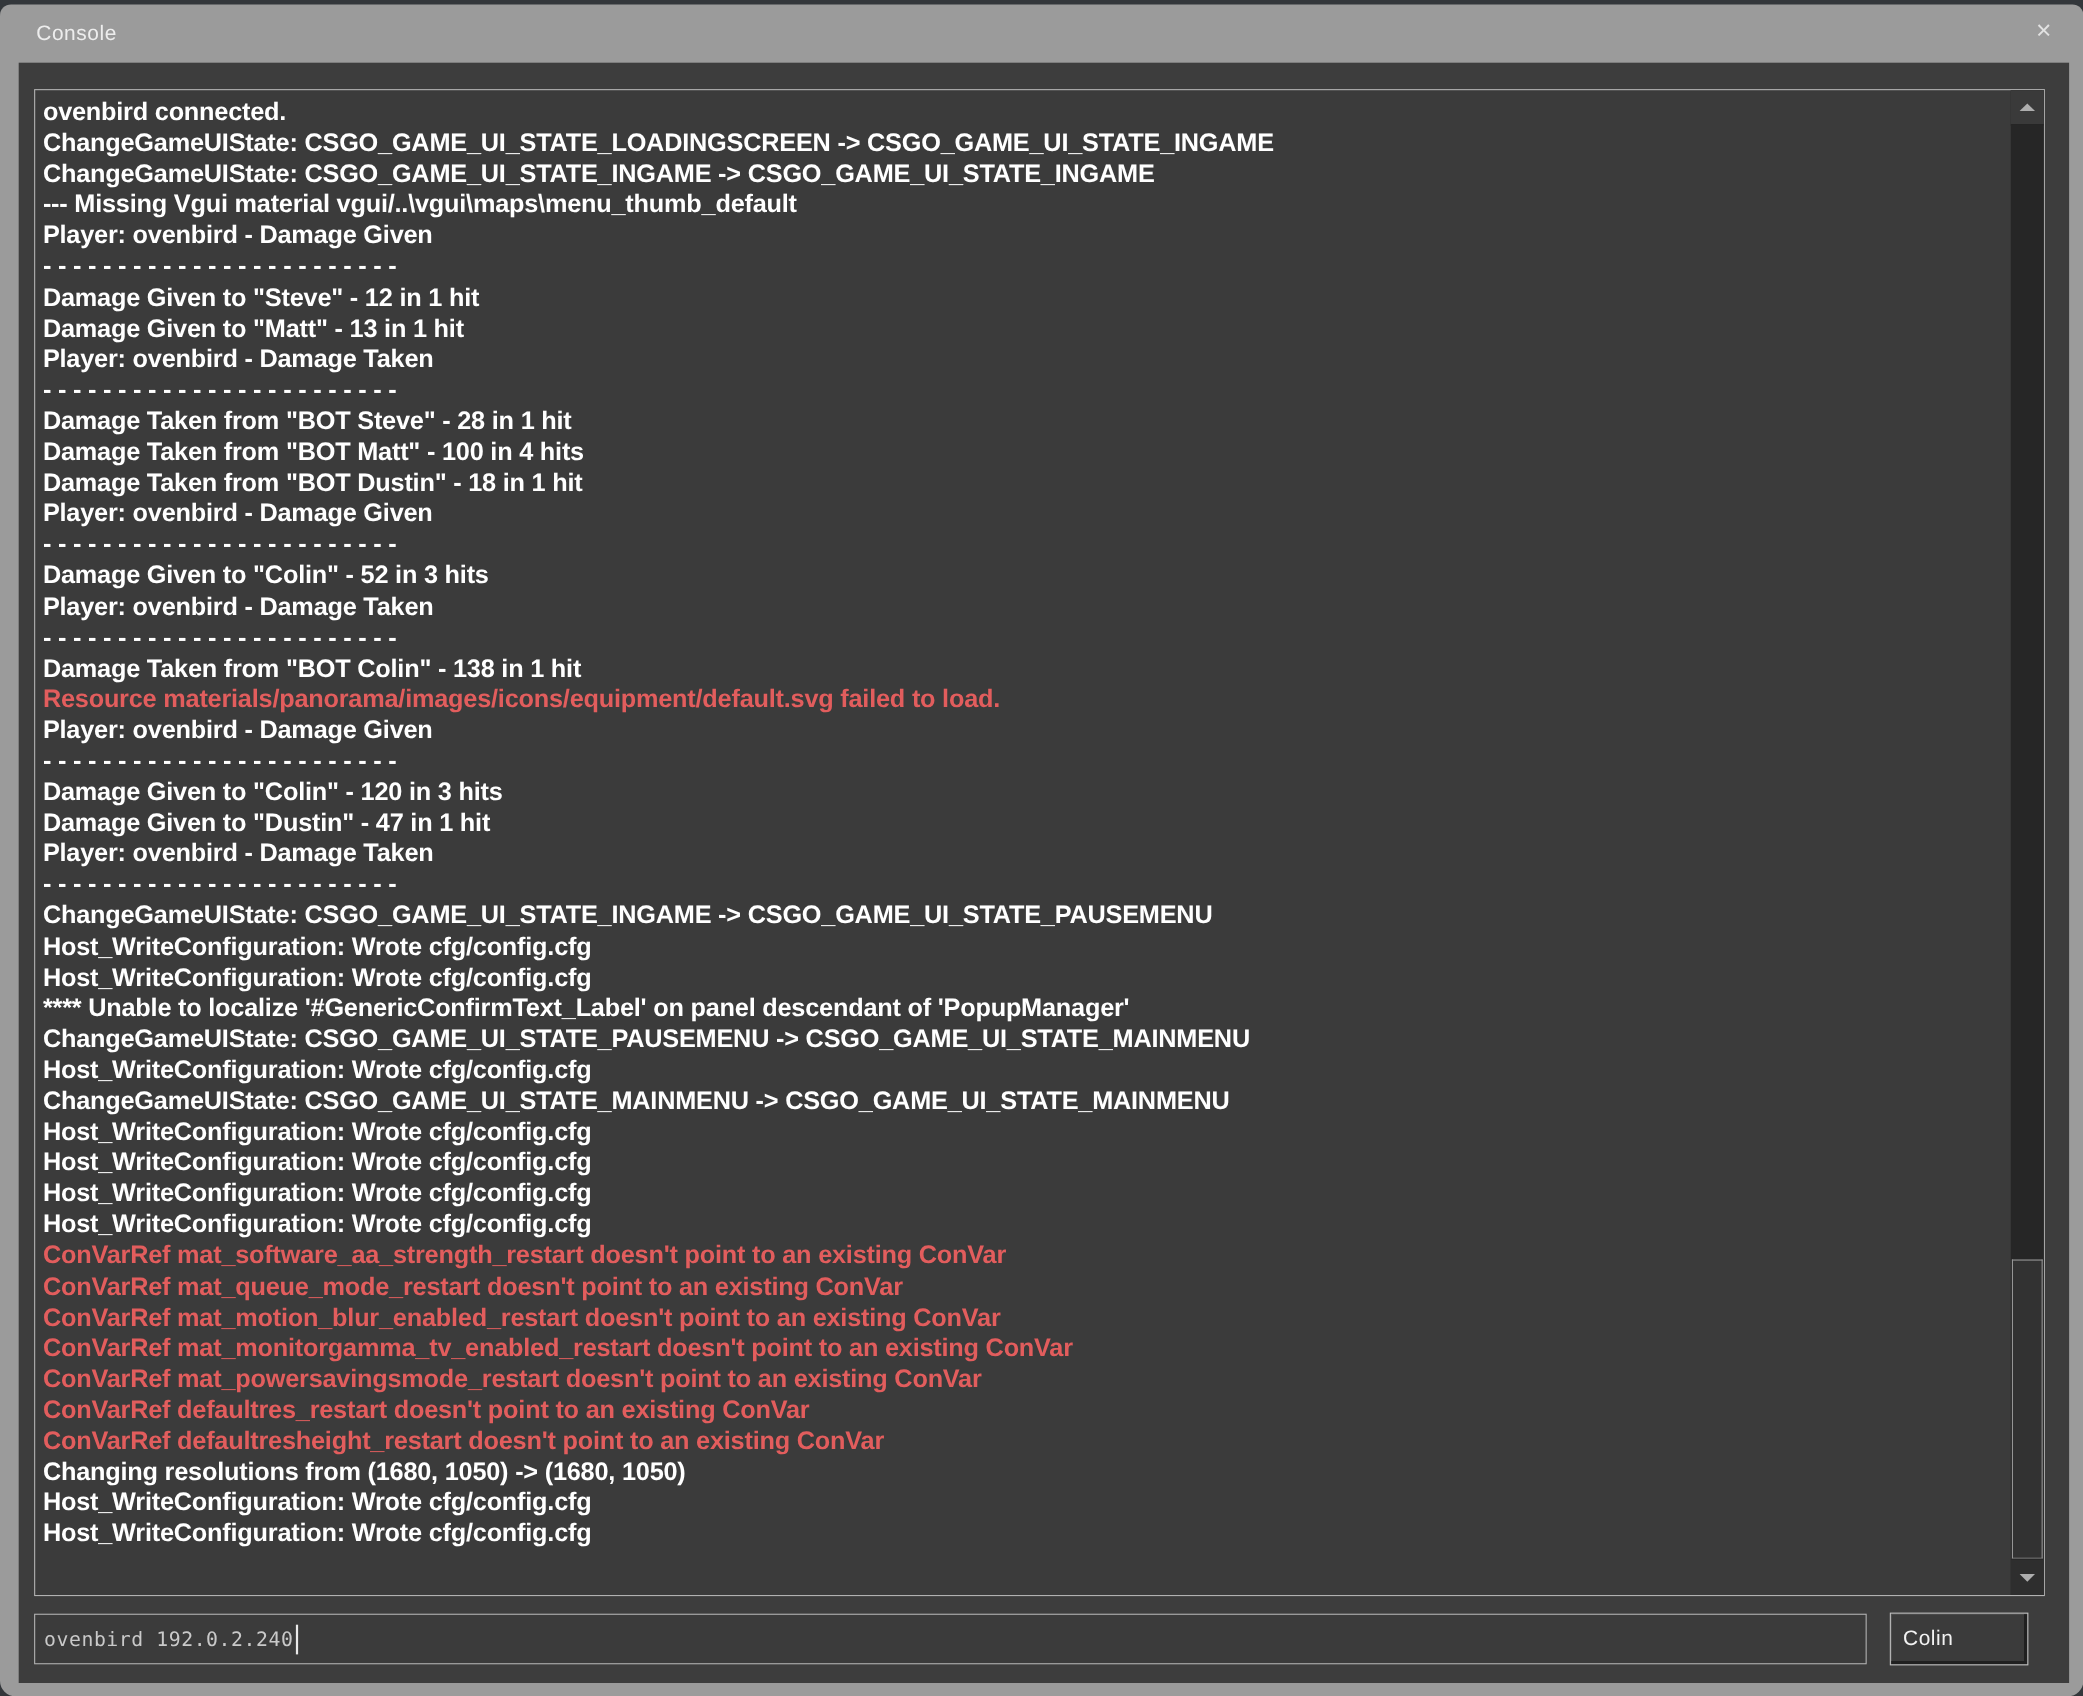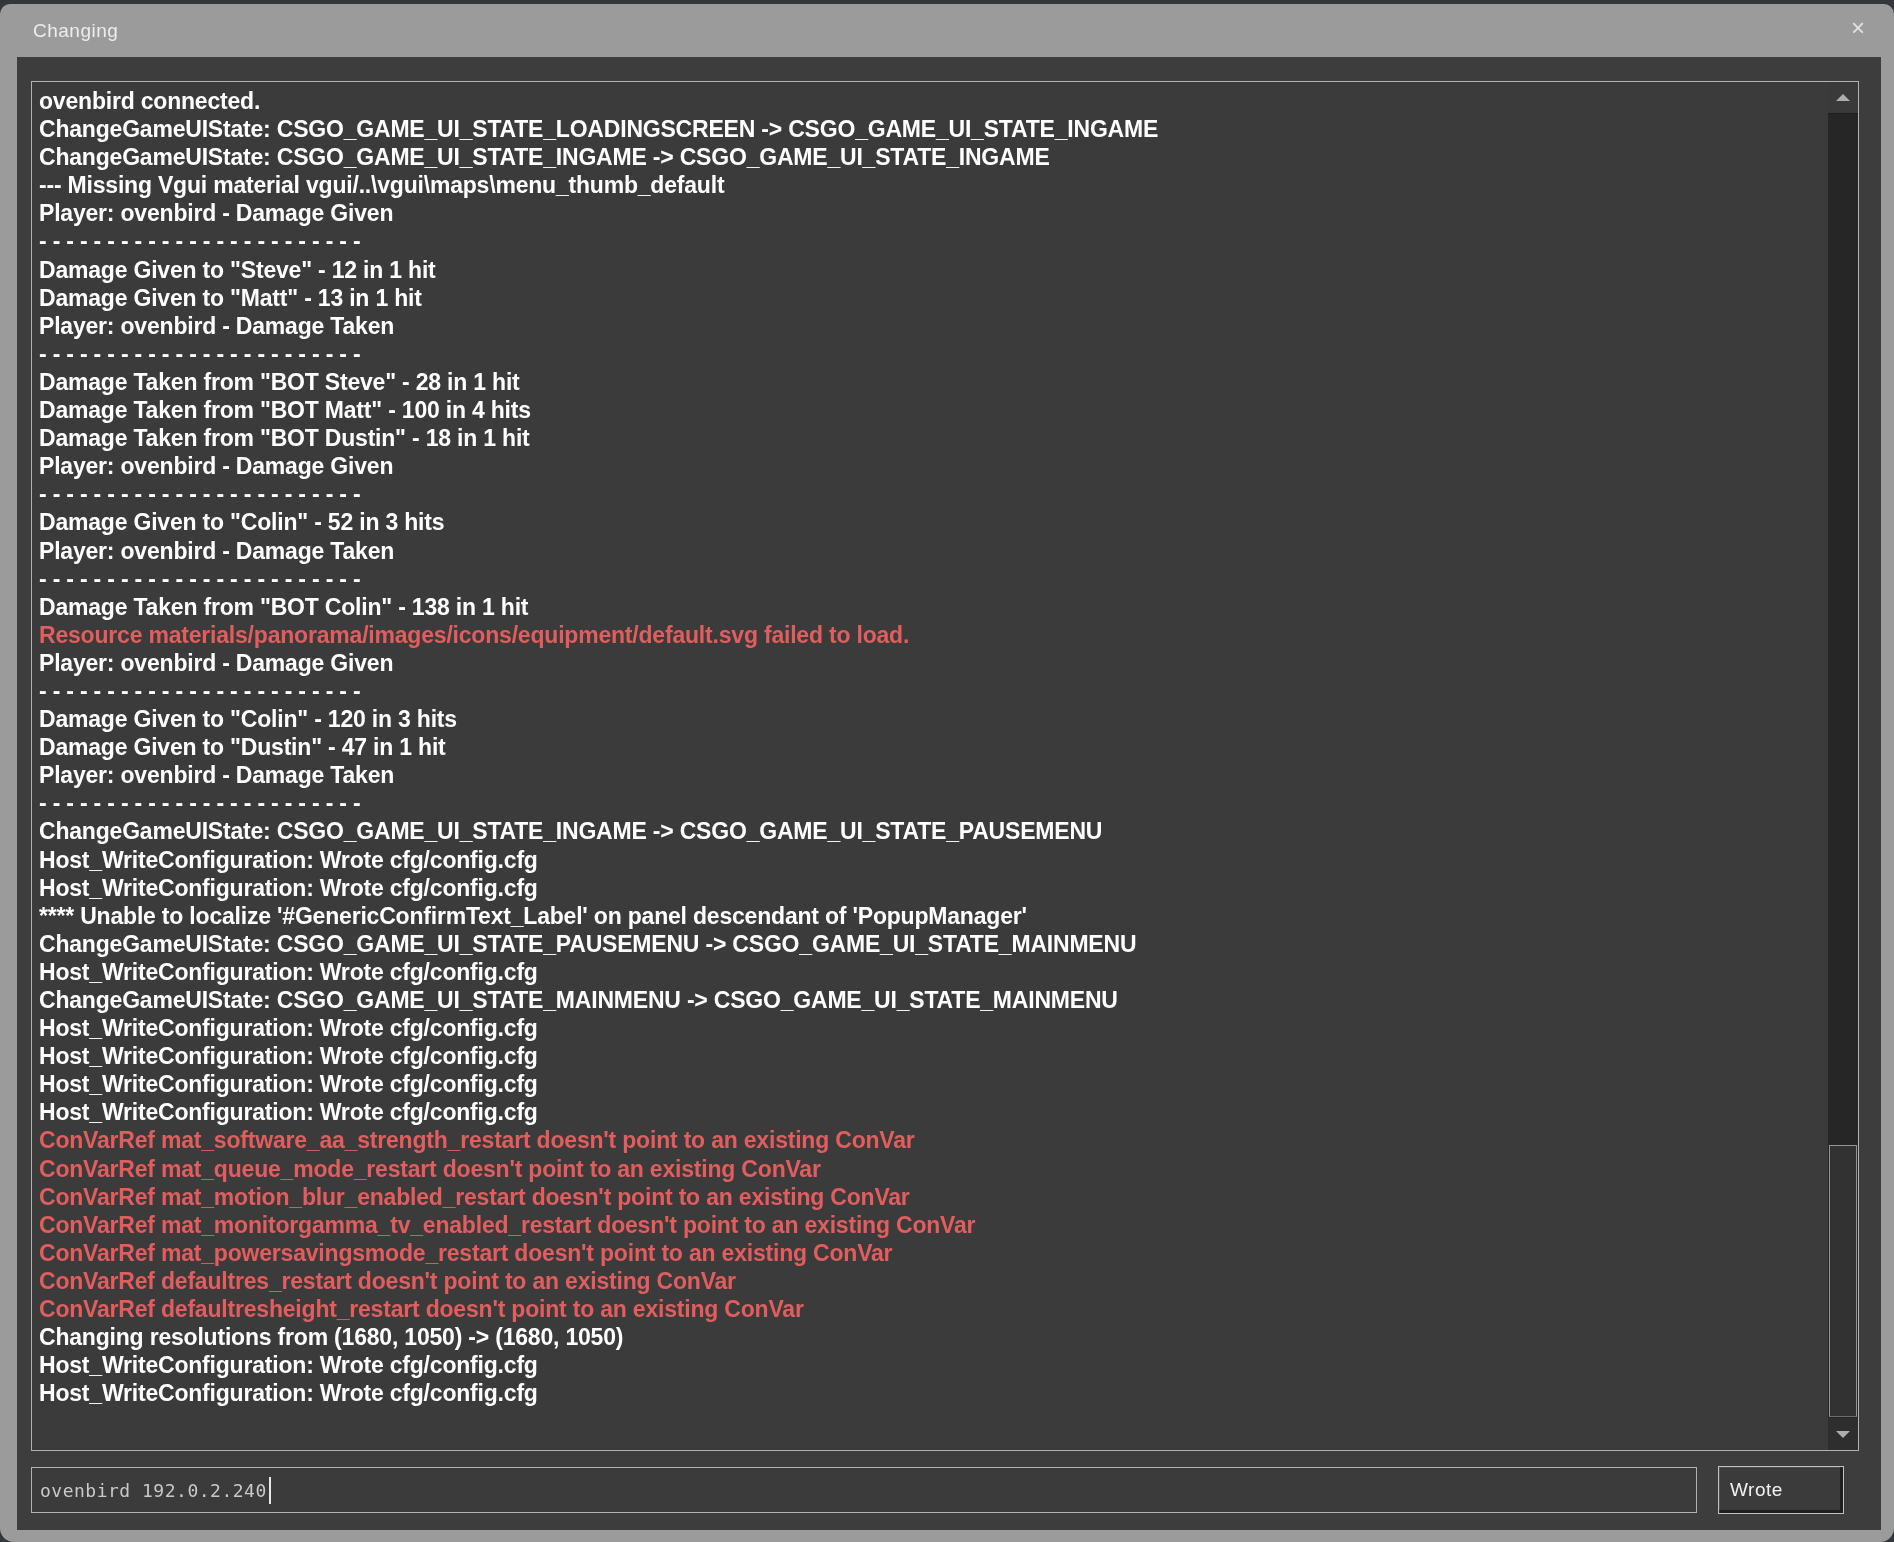--- a/index.html
+++ b/index.html
@@ -75,21 +75,21 @@
     color:#f2f2f2;font-size:19px;letter-spacing:0.5px;cursor:pointer;
     font-family:"Liberation Sans",sans-serif;
   }
 </style>
 </head>
 <body>
 
 <div class="window">
 
   <div class="titlebar">
-    <span>Changing</span>
+    <span>Console</span>
   </div>
 
   <div class="close-btn">
     <span>×</span>
   </div>
 
   <div class="panel">
 
     <div class="outbox">
 
@@ -106,17 +106,17 @@
       </div>
 
     </div>
 
     <div class="inputbox">
       <span>ovenbird 192.0.2.240</span>
       <span class="caret"></span>
     </div>
 
     <div class="submit">
-      <span>Wrote</span>
+      <span>Colin</span>
     </div>
 
   </div>
 </div>
 
 </body></html>

